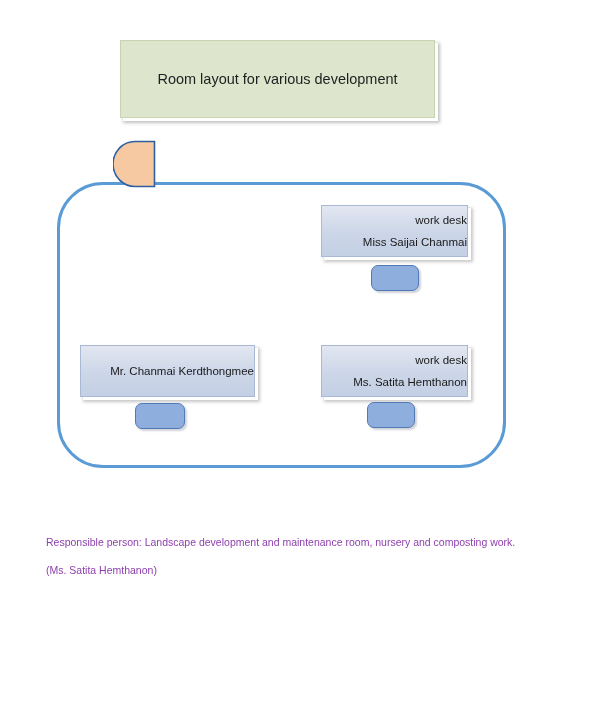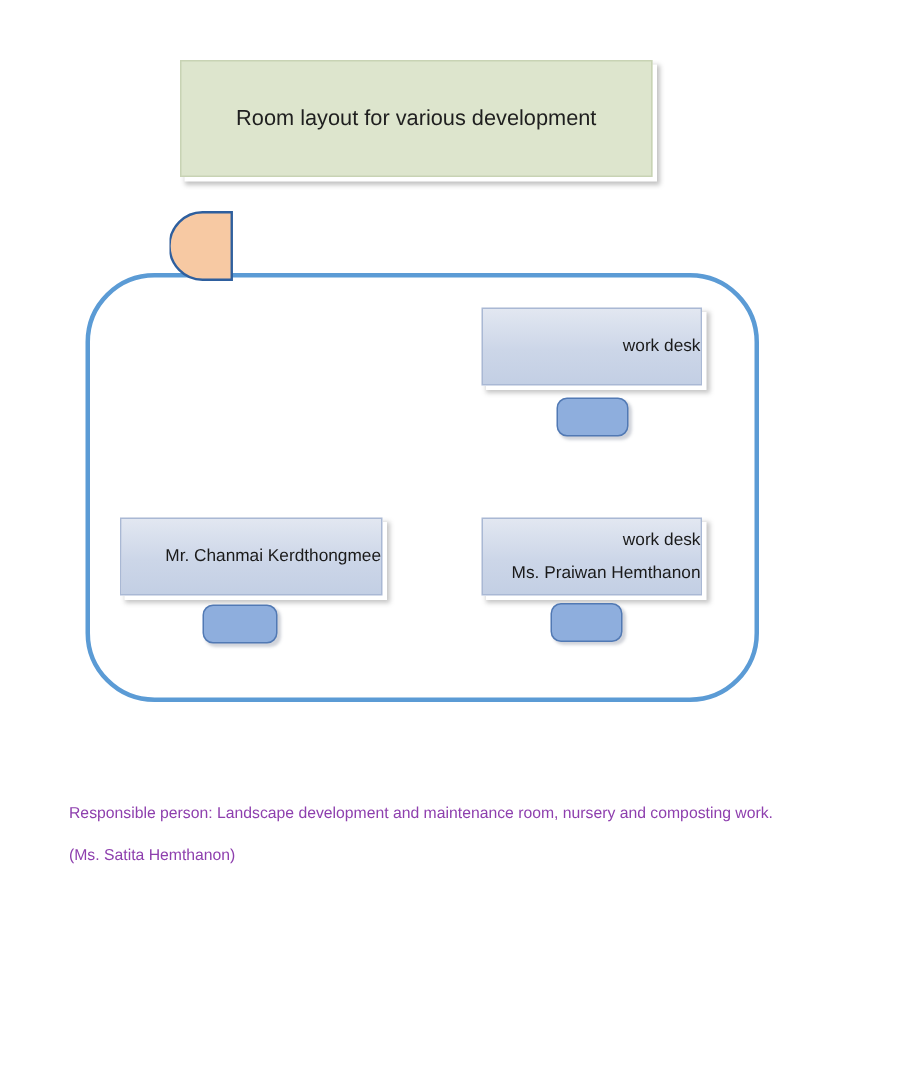--- a/index.html
+++ b/index.html
@@ -127,29 +127,30 @@
 <div id="room-outline"></div>
 
 <div id="door">
   <svg width="43" height="48" viewBox="0 0 43 48" xmlns="http://www.w3.org/2000/svg">
     <path d="M41.5 1.5 L41.5 46.5 L22 46.5 A 22 22.5 0 0 1 22 1.5 Z" fill="#f7c9a3" stroke="#2e5f9e" stroke-width="1.6"></path>
   </svg>
 </div>
 
 <div class="desk" id="desk-saijai">
   <div class="dline">work desk</div>
+  <div class="dline">Miss Saijai Chanmai</div>
 </div>
 
 <div class="desk" id="desk-praiwan">
   <div class="dline">Mr. Chanmai Kerdthongmee</div>
 </div>
 
 <div class="desk" id="desk-satita">
   <div class="dline">work desk</div>
-  <div class="dline">Ms. Praiwan Hemthanon</div>
+  <div class="dline">Ms. Satita Hemthanon</div>
 </div>
 
 <div class="chair" id="chair-saijai"></div>
 <div class="chair" id="chair-praiwan"></div>
 <div class="chair" id="chair-satita"></div>
 
 <div id="caption">
   <div class="cline">Responsible person: Landscape development and maintenance room, nursery and composting work.</div>
   <div class="cline">(Ms. Satita Hemthanon)</div>
 </div>

